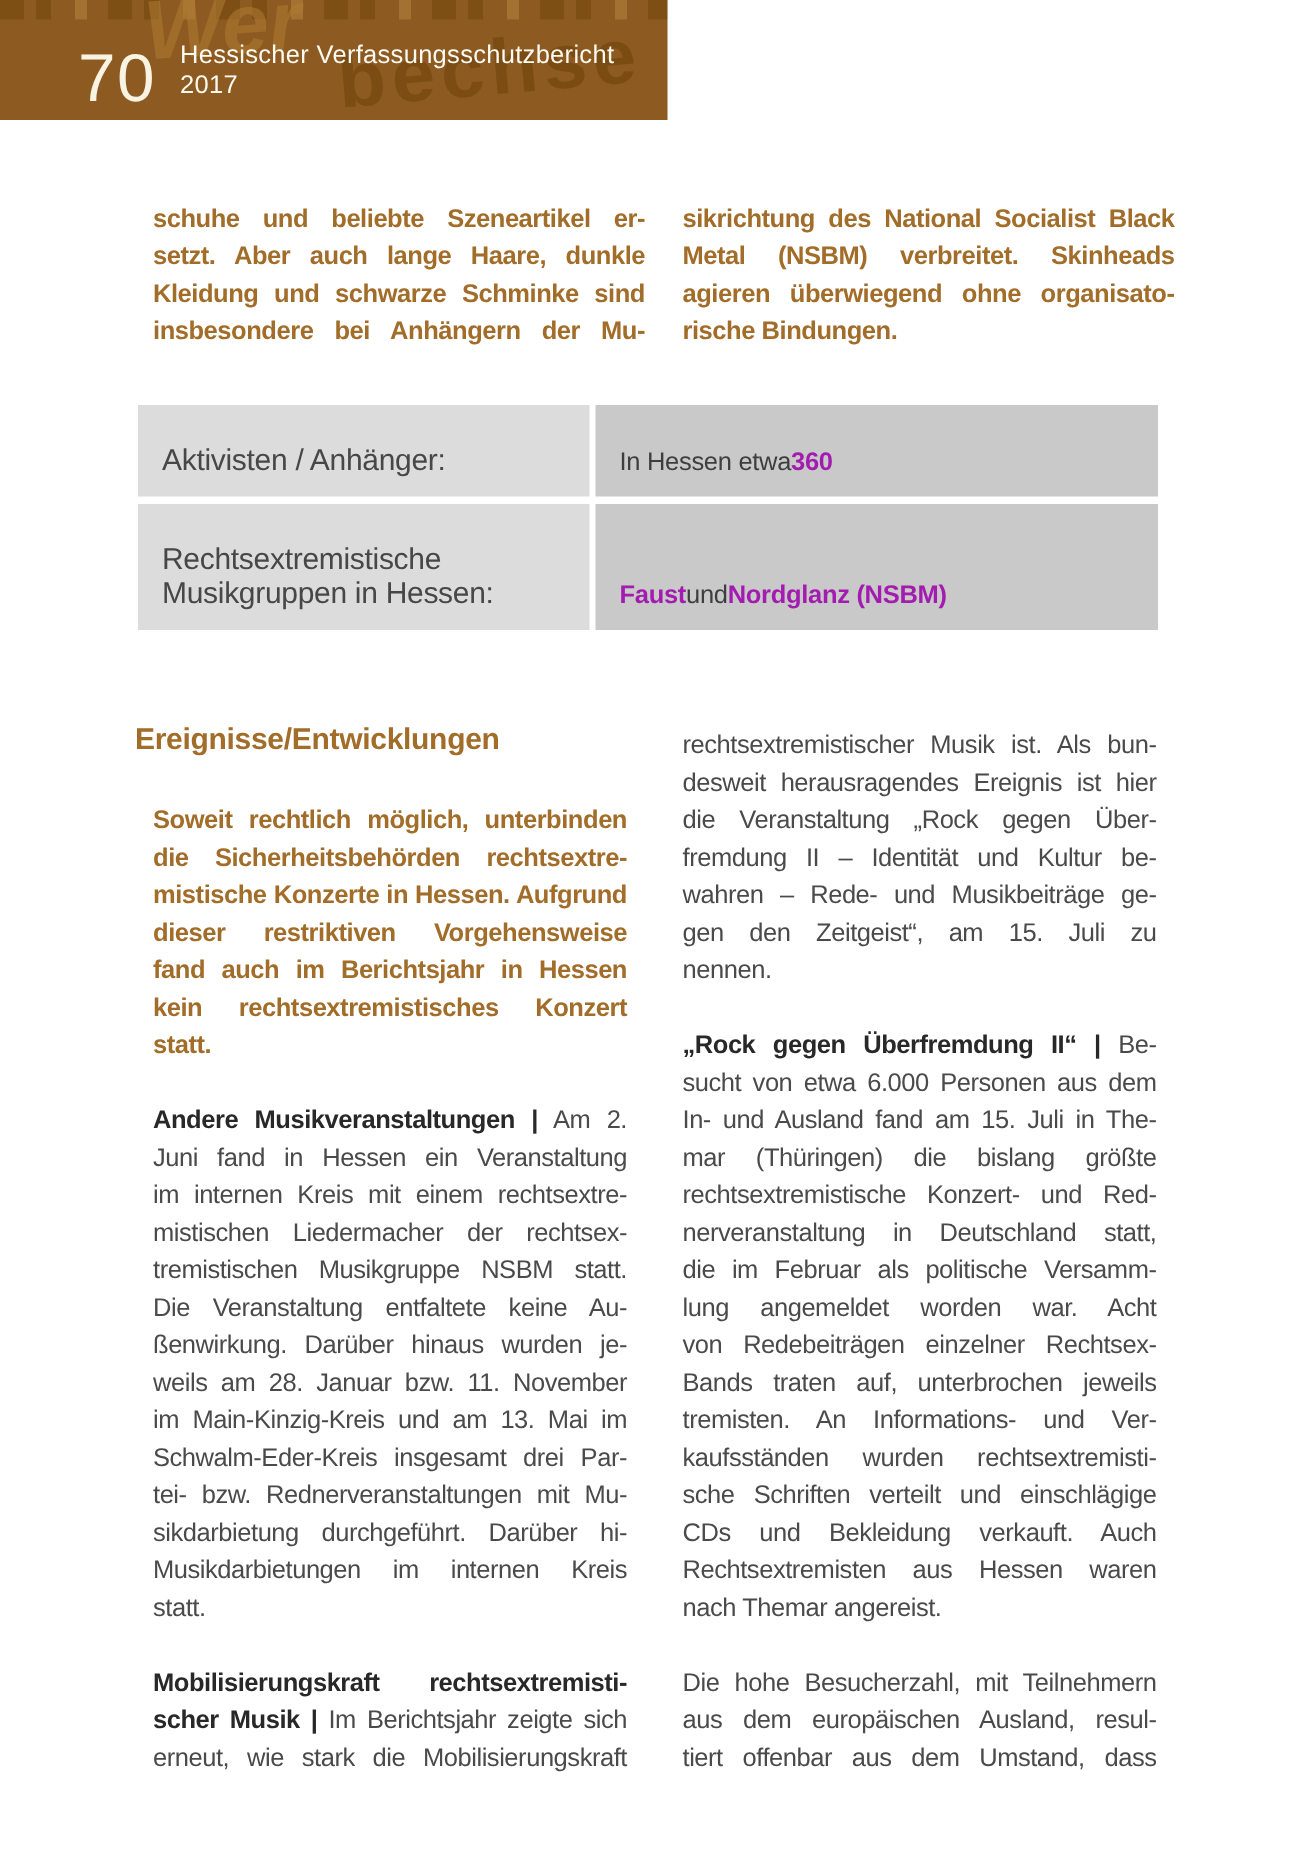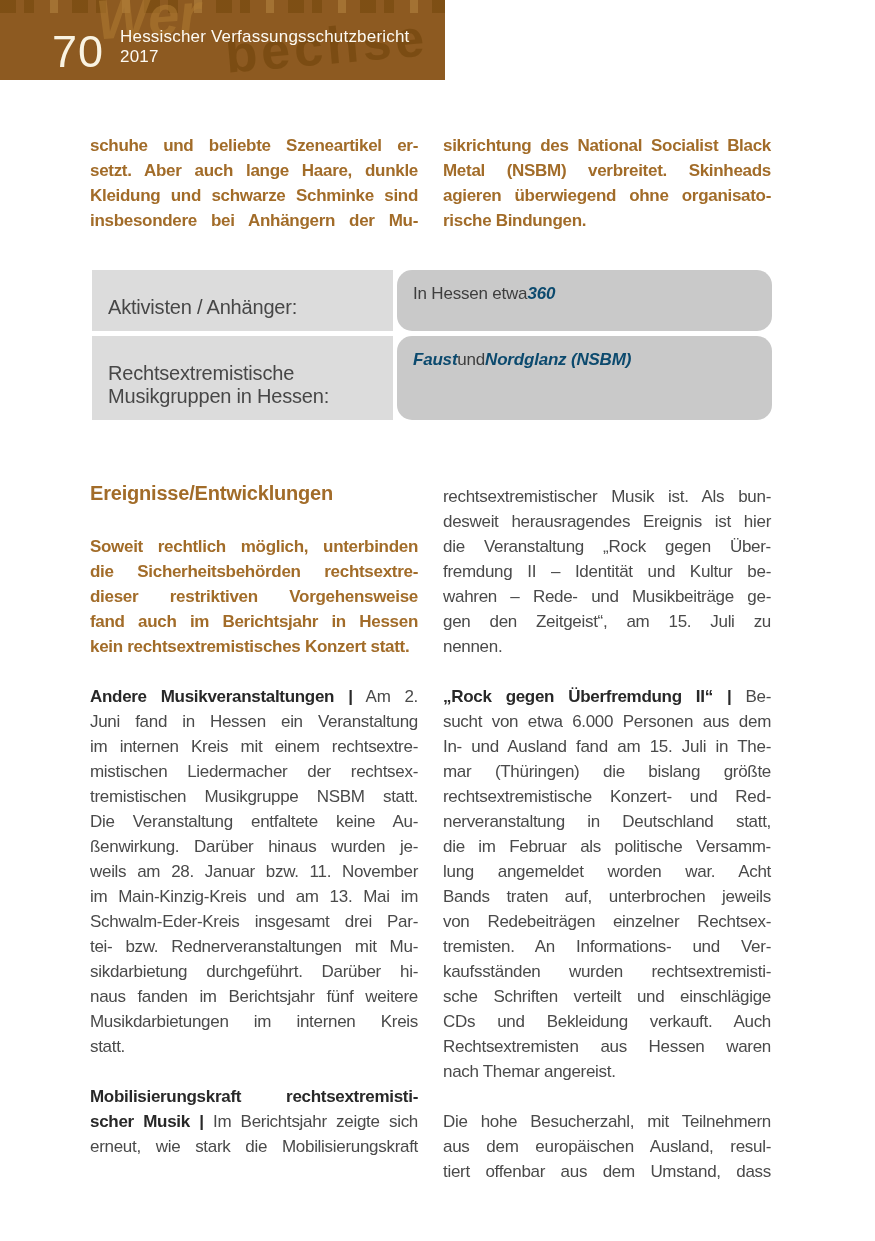--- a/index.html
+++ b/index.html
@@ -40,21 +40,21 @@
   
   .col {
     position:absolute; width:328px; font-size:17px; line-height:25px;
     letter-spacing:-0.3px; color:#4a4a4a;
   }
   #intro-left  { left:90px;  top:133px; }
   #intro-right { left:443px; top:133px; }
   #content-left  { left:90px;  top:481px; }
   #content-right { left:443px; top:484px; }
 
-  .para { margin:0 0 25px 0; }
+  .para { margin:0 0 25px 12px; }
   .line { text-align:justify; text-align-last:justify; -moz-text-align-last:justify; }
   .line.end { text-align-last:left; -moz-text-align-last:left; }
   .line b { color:#282828; }
   .brown .line, .brown .line b { color:#a26c29; font-weight:700; }
 
   .section-heading {
     font-size:20px; line-height:25px; font-weight:700; color:#a26c29;
     margin:0 0 28px 0; letter-spacing:-0.2px;
   }
 
@@ -62,23 +62,23 @@
   .facts { position:absolute; left:92px; top:270px; width:680px; }
   .facts-row { display:flex; margin-bottom:5px; }
   .facts-label {
     box-sizing:border-box; width:301px; background:#dcdcdc; color:#474747;
     font-size:20px; line-height:23px; padding:26px 14px 12px 16px;
     display:flex; align-items:center; letter-spacing:-0.2px;
   }
   .facts-value {
     flex:1; margin-left:4px; background:#c9c9c9; color:#3e3e3e;
     font-size:17px; line-height:23px; padding:12px 16px;
-    display:flex; align-items:flex-start; letter-spacing:-0.2px;border-radius:15px;
+    display:flex; align-items:flex-end; letter-spacing:-0.2px;
   }
-  .facts-value b, .facts-label b { color:#0c4a6e;font-style:italic; }
+  .facts-value b, .facts-label b { color:#a21caf; }
 </style>
 </head>
 <body>
 
 <div class="page">
 
   <header class="band">
     <div class="wm-top"></div>
     <div class="wm-frag1">Wer</div>
     <div class="wm-frag2">bechse</div>
@@ -109,39 +109,39 @@
         <div class="facts-label">Rechtsextremistische Musikgruppen in Hessen:</div>
         <div class="facts-value"><b>Faust</b> und <b>Nordglanz (NSBM)</b></div>
       </div>
     </div>
 
   <div class="col" id="content-left">
     <h2 class="section-heading">Ereignisse/Entwicklungen</h2>
     <div class="para brown">
         <div class="line">Soweit rechtlich möglich, unterbinden</div>
         <div class="line">die Sicherheitsbehörden rechtsextre-</div>
+        <div class="line">mistische Konzerte in Hessen. Aufgrund</div>
         <div class="line">dieser restriktiven Vorgehensweise</div>
         <div class="line">fand auch im Berichtsjahr in Hessen</div>
         <div class="line end">kein rechtsextremistisches Konzert statt.</div>
       </div>
     <div>
         <div class="para">
           <div class="line"><b>Andere Musikveranstaltungen |</b> Am 2.</div>
           <div class="line">Juni fand in Hessen ein Veranstaltung</div>
           <div class="line">im internen Kreis mit einem rechtsextre-</div>
           <div class="line">mistischen Liedermacher der rechtsex-</div>
           <div class="line">tremistischen Musikgruppe NSBM statt.</div>
           <div class="line">Die Veranstaltung entfaltete keine Au-</div>
           <div class="line">ßenwirkung. Darüber hinaus wurden je-</div>
           <div class="line">weils am 28. Januar bzw. 11. November</div>
           <div class="line">im Main-Kinzig-Kreis und am 13. Mai im</div>
           <div class="line">Schwalm-Eder-Kreis insgesamt drei Par-</div>
           <div class="line">tei- bzw. Rednerveranstaltungen mit Mu-</div>
           <div class="line">sikdarbietung durchgeführt. Darüber hi-</div>
-          <div class="line">naus fanden im Berichtsjahr fünf weitere</div>
           <div class="line">Musikdarbietungen im internen Kreis</div>
           <div class="line end">statt.</div>
         </div>
         <div class="para">
           <div class="line"><b>Mobilisierungskraft rechtsextremisti-</b></div>
           <div class="line"><b>scher Musik |</b> Im Berichtsjahr zeigte sich</div>
           <div class="line">erneut, wie stark die Mobilisierungskraft</div>
         </div>
       </div>
   </div>
@@ -159,22 +159,22 @@
         </div>
         <div class="para">
           <div class="line"><b>„Rock gegen Überfremdung II“ |</b> Be-</div>
           <div class="line">sucht von etwa 6.000 Personen aus dem</div>
           <div class="line">In- und Ausland fand am 15. Juli in The-</div>
           <div class="line">mar (Thüringen) die bislang größte</div>
           <div class="line">rechtsextremistische Konzert- und Red-</div>
           <div class="line">nerveranstaltung in Deutschland statt,</div>
           <div class="line">die im Februar als politische Versamm-</div>
           <div class="line">lung angemeldet worden war. Acht</div>
+          <div class="line">von Redebeiträgen einzelner Rechtsex-</div>
           <div class="line">Bands traten auf, unterbrochen jeweils</div>
-          <div class="line">von Redebeiträgen einzelner Rechtsex-</div>
           <div class="line">tremisten. An Informations- und Ver-</div>
           <div class="line">kaufsständen wurden rechtsextremisti-</div>
           <div class="line">sche Schriften verteilt und einschlägige</div>
           <div class="line">CDs und Bekleidung verkauft. Auch</div>
           <div class="line">Rechtsextremisten aus Hessen waren</div>
           <div class="line end">nach Themar angereist.</div>
         </div>
         <div class="para">
           <div class="line">Die hohe Besucherzahl, mit Teilnehmern</div>
           <div class="line">aus dem europäischen Ausland, resul-</div>

